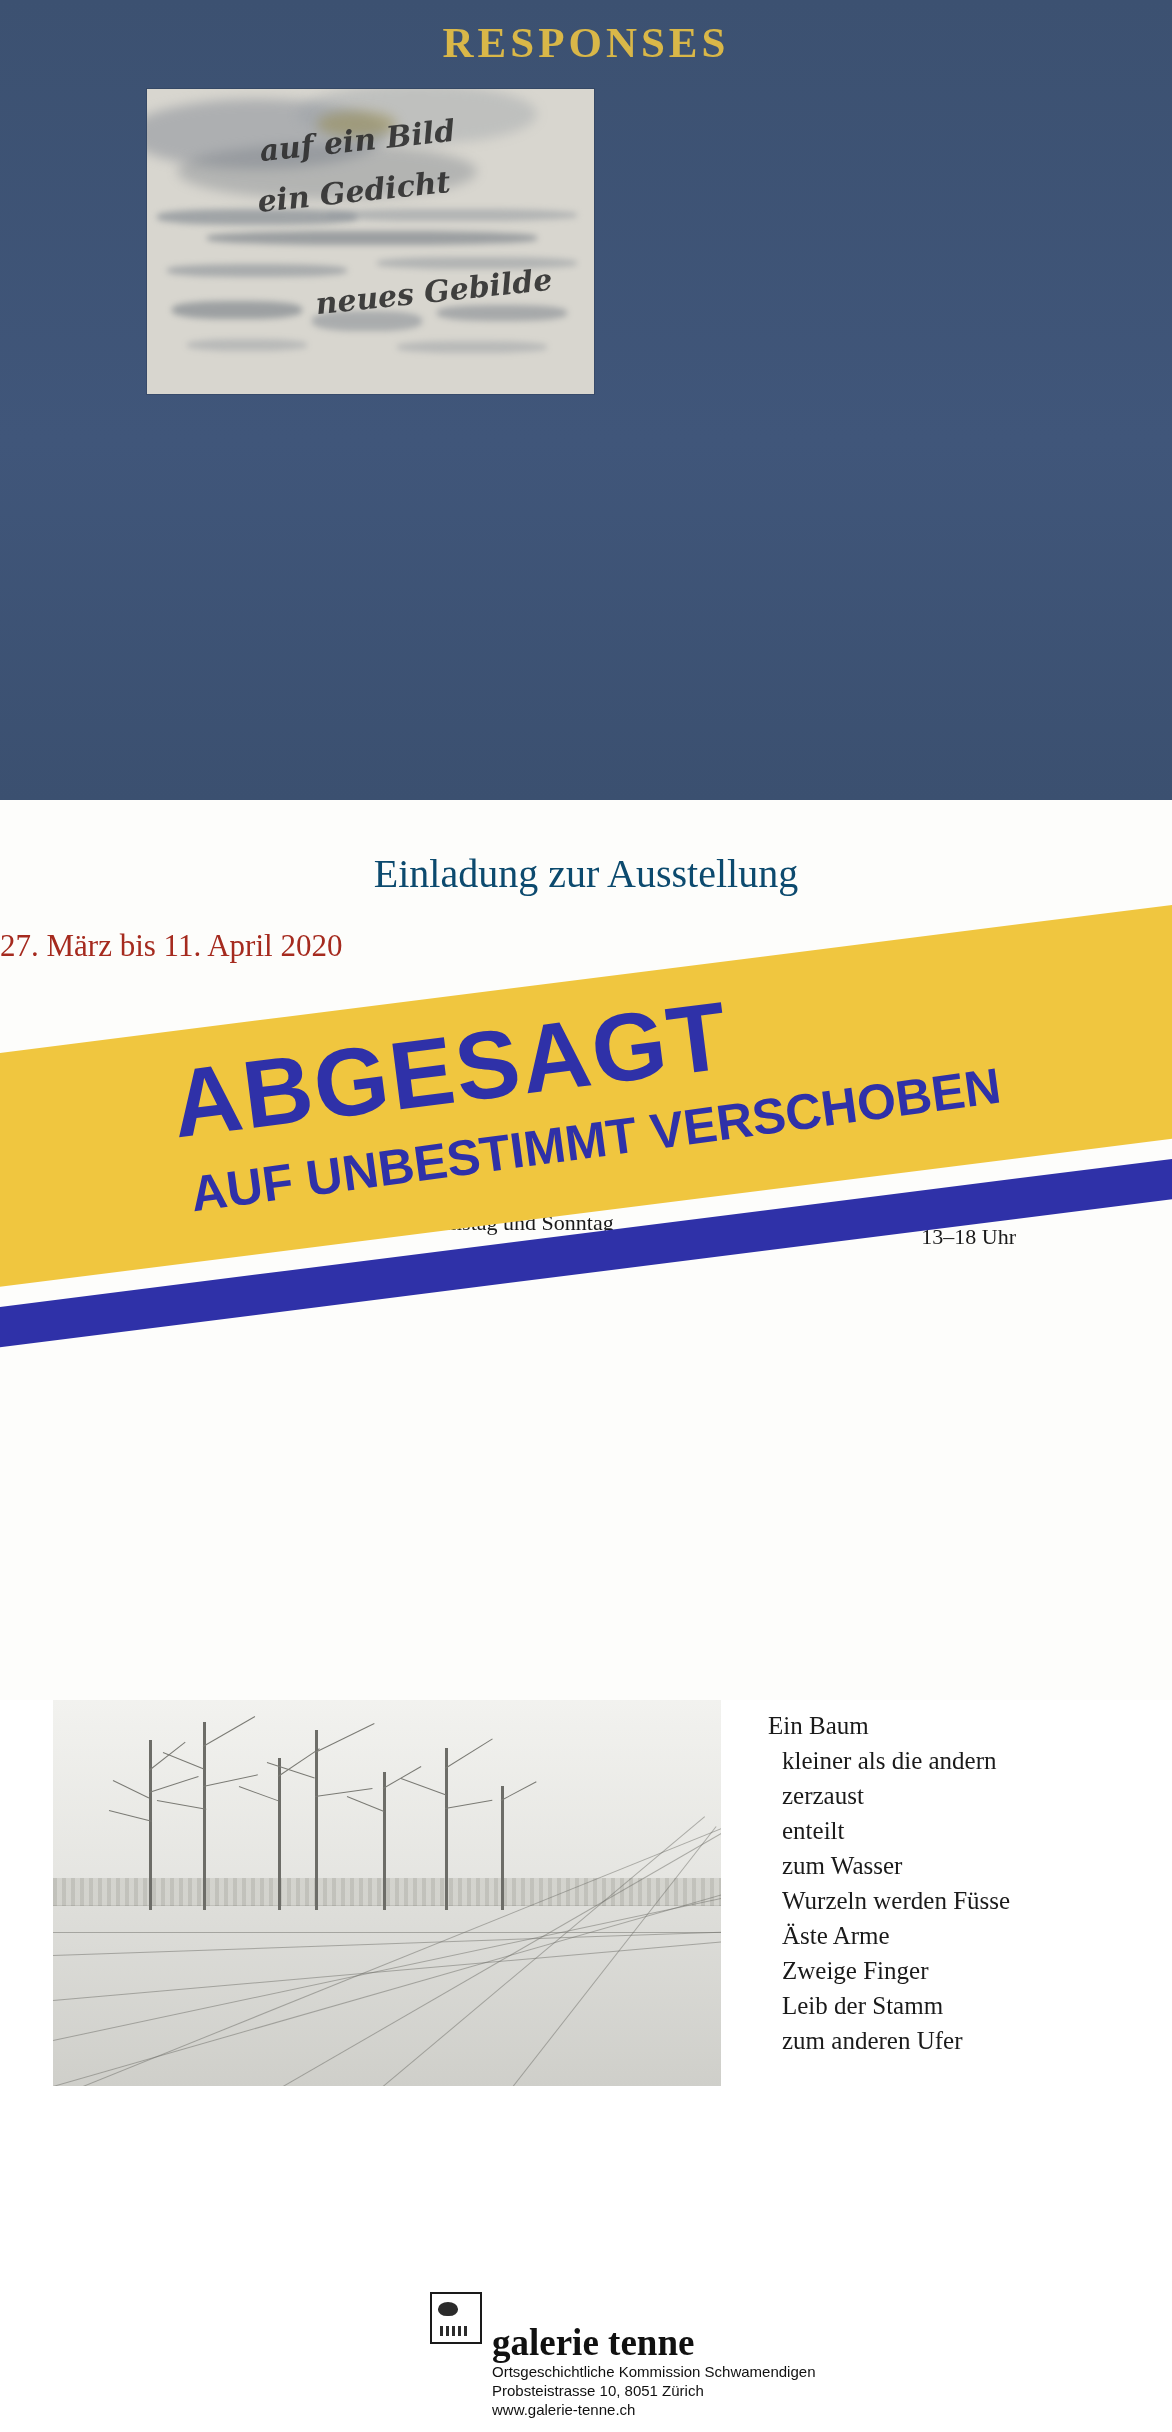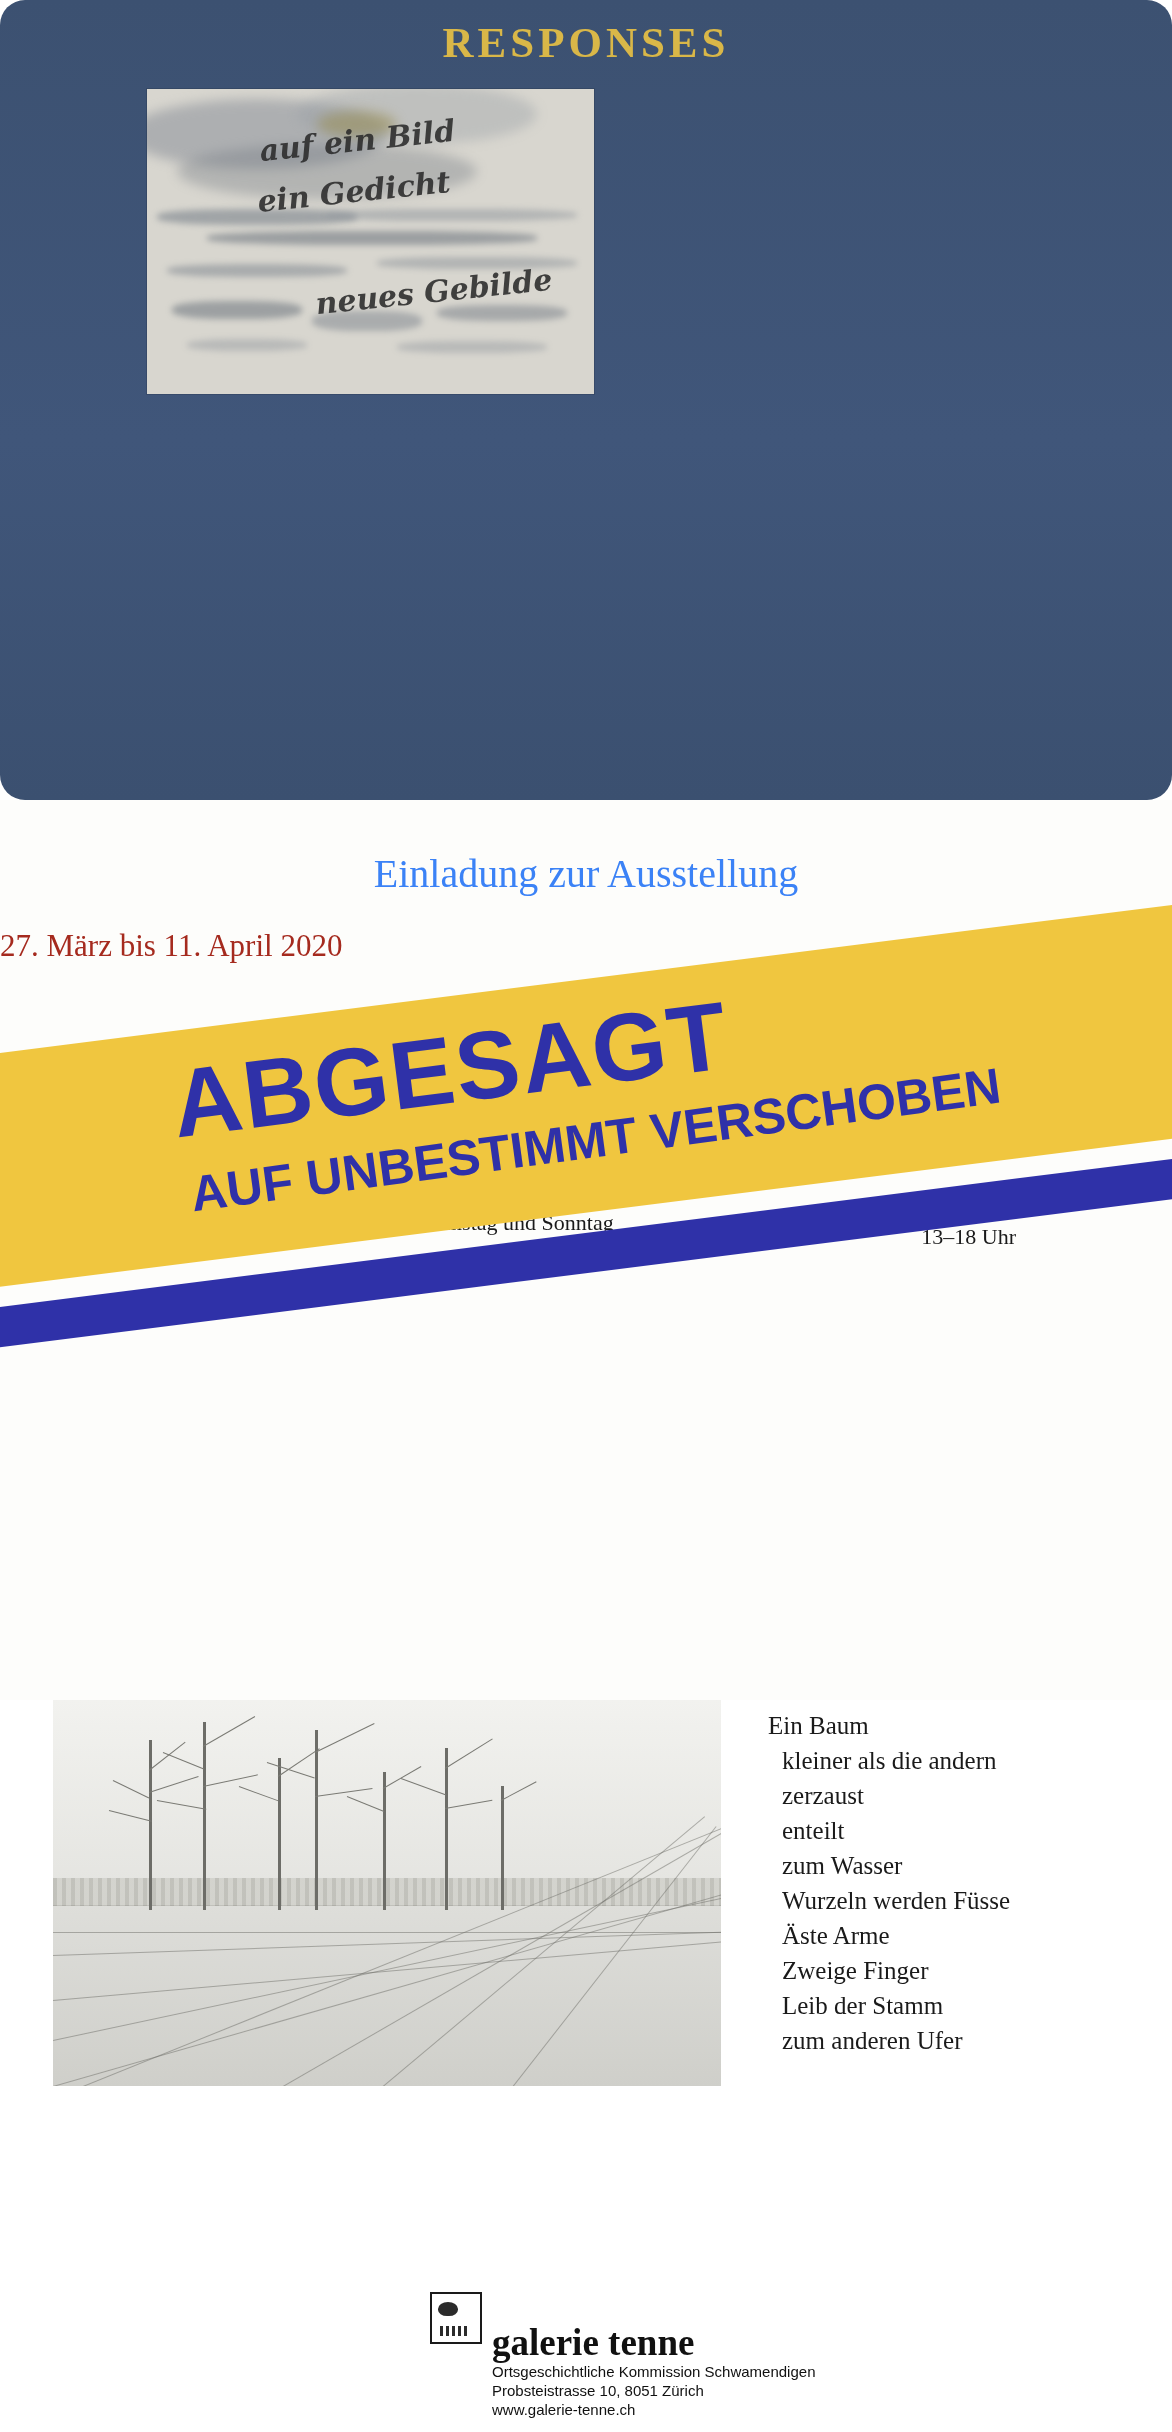--- a/index.html
+++ b/index.html
@@ -16,21 +16,20 @@
   }
 
   
   .hero {
     position: absolute;
     left: 0; top: 0;
     width: 1172px;
     height: 800px;
     background: #3d5372;
     background: linear-gradient(180deg, #3c5171 0%, #40567a 55%, #3b5070 100%);
-    border-radius: 25px;
   }
   .hero-title {
     position: absolute;
     left: 0; top: 18px;
     width: 1172px;
     text-align: center;
     color: #d9b748;
     font-family: "Liberation Serif", serif;
     font-size: 43px;
     font-weight: bold;
@@ -83,21 +82,21 @@
     left: 0; top: 800px;
     width: 1172px;
     height: 900px;
     background: #fdfdfb;
   }
   .invite-title {
     position: absolute;
     left: 0; top: 50px;
     width: 1172px;
     text-align: center;
-    color: #3b82f6;
+    color: #0c4a6e;
     font-size: 40px;
   }
   .invite-dates {
     position: absolute;
     left: 0; top: 128px;
     width: 1172px;
     text-align: left;
     color: #a52a1e;
     font-size: 31px;
   }

